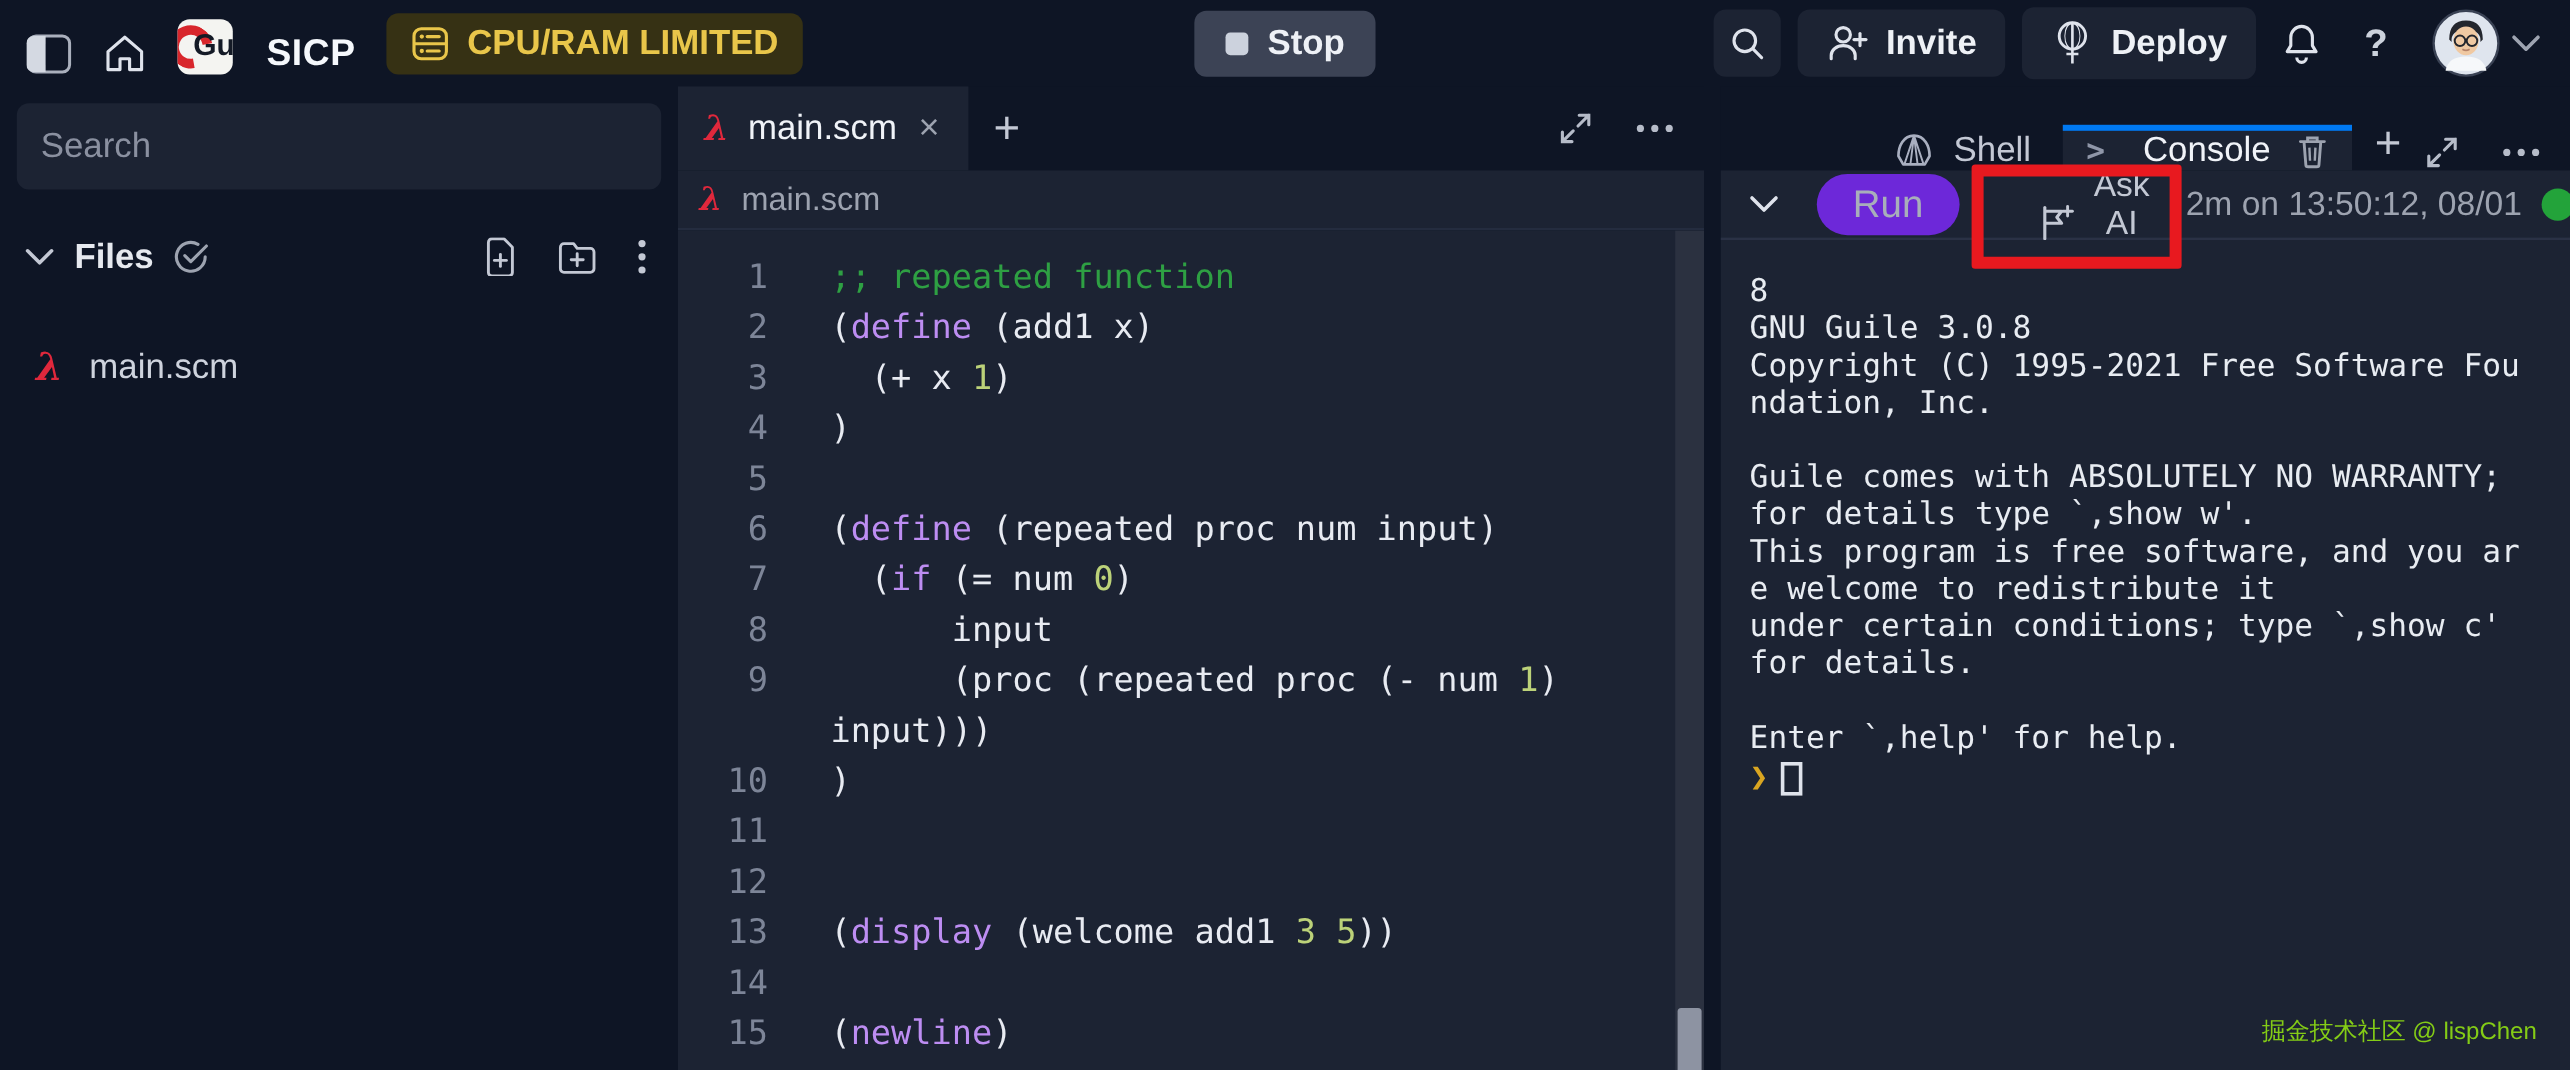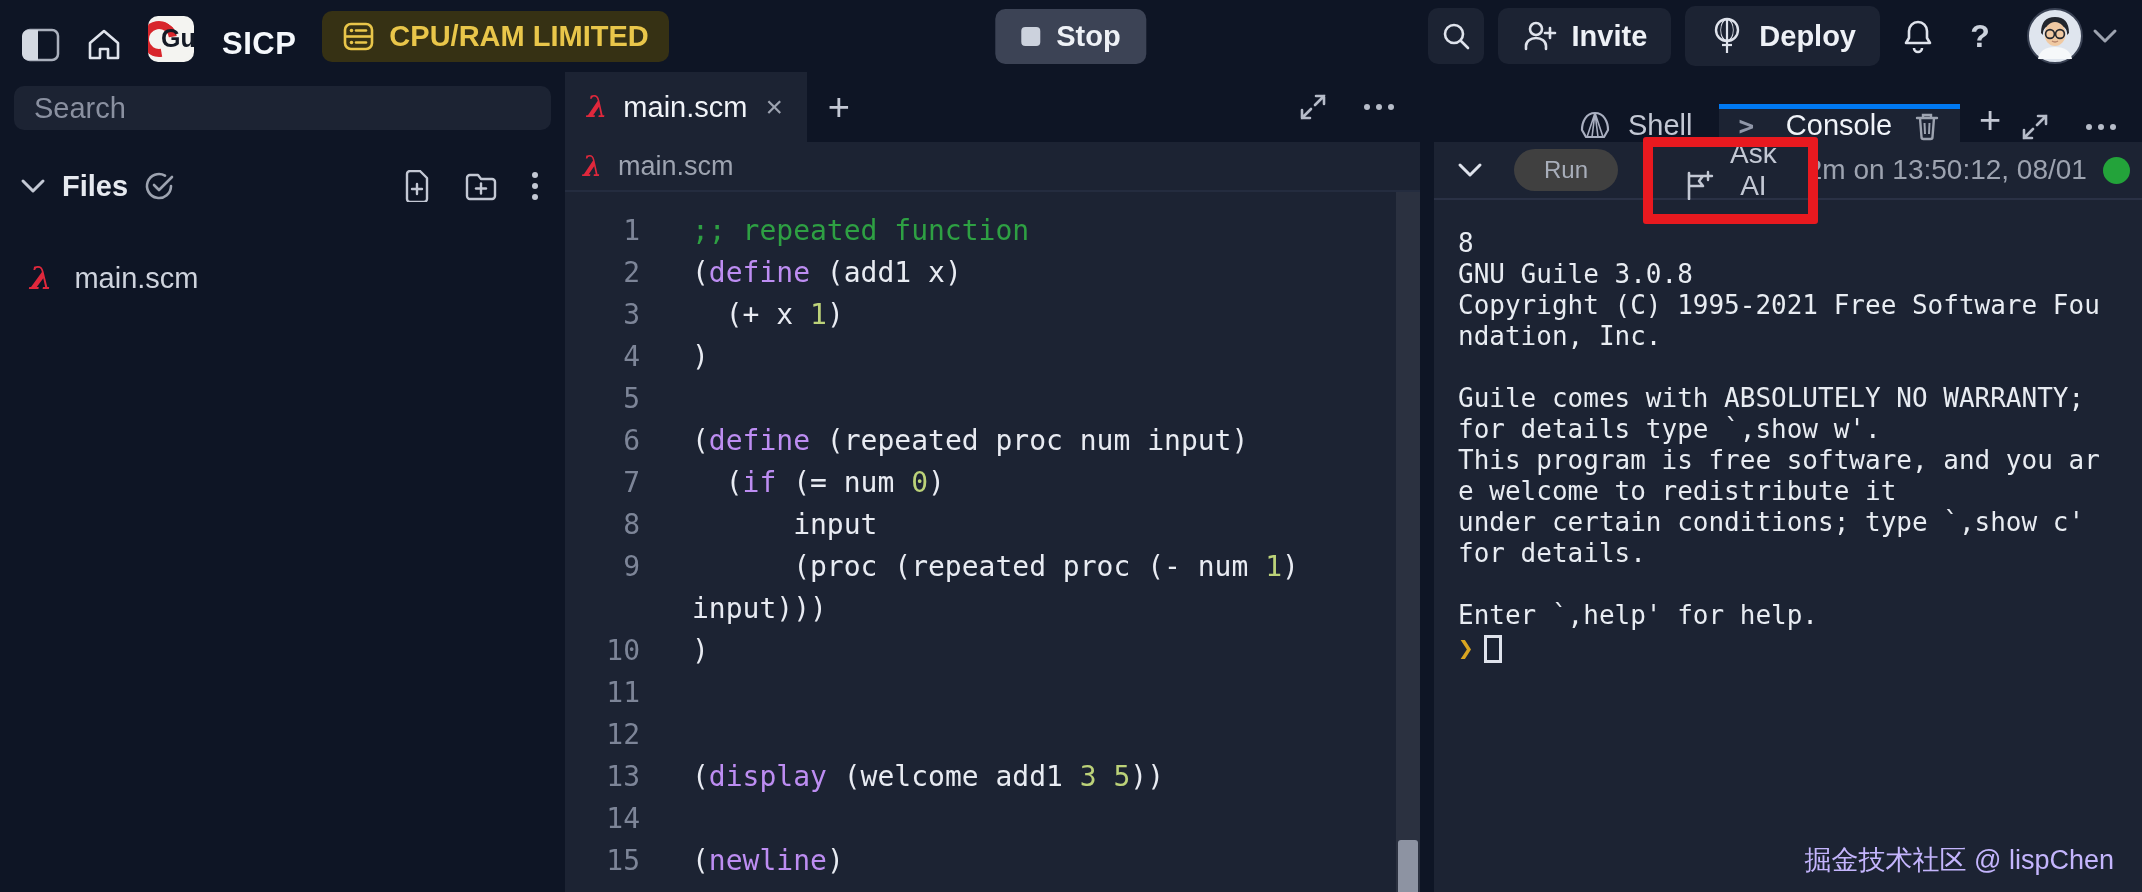--- a/index.html
+++ b/index.html
@@ -33,21 +33,21 @@
   .avatar-wrap { display:flex; align-items:center; gap:8px; margin-left:8px; cursor:pointer; }
 
   
   .main { display:flex; height:820px; }
   .sidebar { width:565px; flex:none; display:flex; flex-direction:column; padding-top:14px; }
   .editor { width:855px; flex:none; display:flex; flex-direction:column; }
   .panel-gap { width:14px; flex:none; }
   .rightpanel { width:708px; flex:none; display:flex; flex-direction:column; }
 
   
-  .search-box { margin:0 14px; height:44px; background:#1c2333; border-radius:10px; display:flex; align-items:center; padding:0 20px; }
+  .search-box { margin:0 14px; height:72px; background:#1c2333; border-radius:10px; display:flex; align-items:center; padding:0 20px; }
   .search-box input { background:transparent; border:none; outline:none; width:100%; font-size:29px; color:#dfe3ea; font-family:"Liberation Sans",sans-serif; }
   .search-box input::placeholder { color:#8a90a0; }
   .files-header { margin-top:30px; height:52px; display:flex; align-items:center; padding:0 26px 0 20px; gap:16px; }
   .files-label { font-size:29px; font-weight:700; color:#e6e9ef; }
   .fh-icons { margin-left:auto; display:flex; align-items:center; gap:34px; }
   .file-item { margin-top:40px; height:52px; display:flex; align-items:center; padding-left:30px; gap:22px; cursor:pointer; }
   .lambda { color:#e0283c; font-family:"DejaVu Serif", serif; font-style:italic; font-weight:700; font-size:32px; line-height:1; }
   .file-name { font-size:29px; color:#ced3dd; }
 
   
@@ -76,31 +76,31 @@
   .rp-tab { display:flex; align-items:center; gap:16px; padding:0 26px; font-size:29px; color:#c3c8d4; cursor:pointer; }
   .rp-tab-shell { margin-left:118px; }
   .rp-tab-console { background:#1c2333; color:#f0f3f8; border-top:5px solid #0079f2; padding:0 20px; }
   .prompt-ic { font-family:"DejaVu Sans Mono",monospace; font-weight:700; font-size:26px; }
   .prompt-ic .gt { color:#8f96a8; }
   .prompt-ic .us { color:#d9a521; }
   .trash-btn { margin-left:6px; background:none; border:none; cursor:pointer; }
   .rp-plus { width:64px; display:flex; align-items:center; justify-content:center; color:#c3c8d4; font-size:38px; background:none; border:none; cursor:pointer; }
   .rp-runrow { height:58px; background:#1c2333; display:flex; align-items:center; padding:0 22px; border-bottom:2px solid #2a3145; }
   .run-chevron { color:#dfe3ec; cursor:pointer; background:none; border:none; }
-  .run-pill { margin-left:30px; background:#404040; border:none; border-radius:999px; padding:7px 30px; color:#a8aeba; font-size:24px; cursor:pointer; }
+  .run-pill { margin-left:30px; background:#6d28d9; border:none; border-radius:999px; padding:7px 30px; color:#a8aeba; font-size:32px; cursor:pointer; }
   .askai-btn { margin-left:66px; display:flex; align-items:flex-end; gap:16px; color:#c3c8d4; font-size:28px; background:none; border:none; cursor:pointer; }
   .runrow-divider { width:2px; height:36px; background:#3a4254; margin-left:30px; }
   .status-time { margin-left:auto; color:#9da3b0; font-size:28px; white-space:nowrap; }
   .status-dot { width:27px; height:27px; border-radius:50%; background:#23a33a; margin-left:16px; flex:none; }
   .rp-console { flex:1; background:#1c2333; position:relative; padding:28px 0 0 24px; font-family:"DejaVu Sans Mono", monospace; font-size:26px; line-height:31px; color:#e8ecf2; overflow:hidden; }
   .console-line { white-space:pre; min-height:31px; }
   .prompt-line { display:flex; align-items:center; margin-top:2px; }
   .prompt-char { color:#d9a521; font-weight:700; }
   .cursor-block { width:18px; height:28px; border:3px solid #dfe3ec; margin-left:10px; }
-  .watermark { position:absolute; right:28px; bottom:16px; color:#c4b5fd; font-family:"Liberation Sans",sans-serif; font-size:27px; }
+  .watermark { position:absolute; right:28px; bottom:16px; color:#84cc16; font-family:"Liberation Sans",sans-serif; font-size:20px; }
 
   
   .annotation { position:absolute; left:1643px; top:137px; width:175px; height:87px; border:10px solid #e8191f; border-radius:3px; pointer-events:none; z-index:50; }
 </style>
 </head>
 <body>
 
 <header class="topbar">
   <div class="tb-left">
     <button class="ic-btn">

